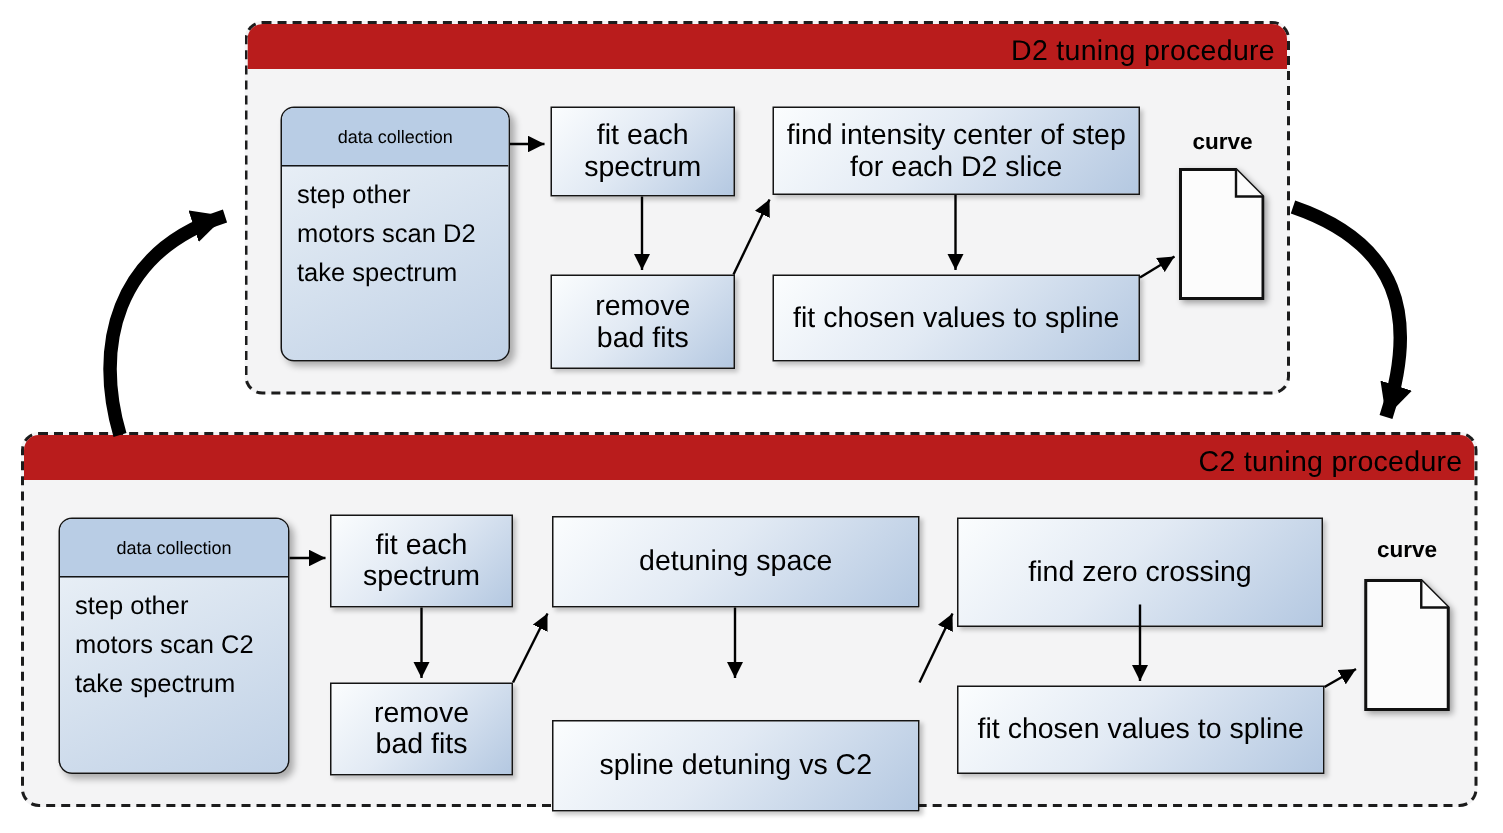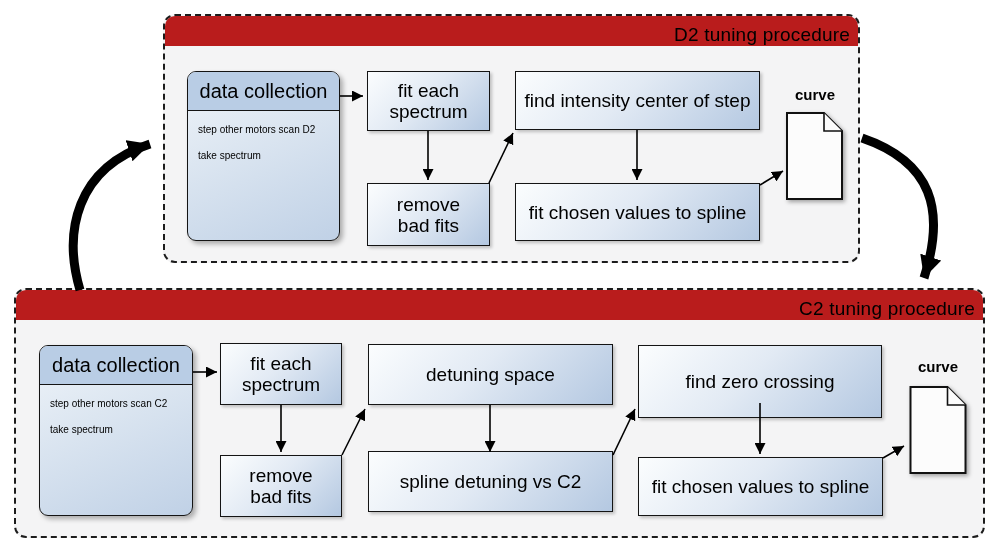--- a/index.html
+++ b/index.html
@@ -23,23 +23,23 @@
     box-shadow:2px 2px 3px rgba(0,0,0,0.22);
   }
   .node .ln{display:block;}
   .dc{
     position:absolute;box-sizing:border-box;border:1.6px solid #141414;border-radius:9px;
     background:linear-gradient(155deg,#eff4f9 0%,#dce6f1 40%,#c0d1e6 100%);
     box-shadow:3px 3px 5px rgba(0,0,0,0.3);overflow:hidden;
   }
   .dc-header{
     height:38px;border-bottom:1.6px solid #141414;background:#b9cde5;
-    display:flex;align-items:center;justify-content:center;font-size:20px;
+    display:flex;align-items:center;justify-content:center;font-size:12px;
   }
-  .dc-body{padding:6px 10px 0 10px;font-size:10px;line-height:26px;text-align:left;}
+  .dc-body{padding:6px 10px 0 10px;font-size:17px;line-height:26px;text-align:left;}
   .curve-label{position:absolute;font-weight:bold;font-size:15px;text-align:center;}
   .doc{position:absolute;filter:drop-shadow(2.5px 2.5px 2px rgba(0,0,0,0.35));}
   .overlay{position:absolute;left:0;top:0;width:1002px;height:555px;pointer-events:none;}
   .thin{stroke:#000;stroke-width:1.6;fill:none;}
   .thick{stroke:#000;stroke-width:9;fill:none;stroke-linecap:butt;}
 </style>
 </head>
 <body>
 
 <div class="canvas">
@@ -72,20 +72,21 @@
     <span class="ln">spectrum</span>
   </div>
 
   <div class="node" style="left:367px;top:183px;width:123px;height:63px">
     <span class="ln">remove</span>
     <span class="ln">bad fits</span>
   </div>
 
   <div class="node" style="left:515px;top:71px;width:245px;height:59px">
     <span class="ln">find intensity center of step</span>
+    <span class="ln">for each D2 slice</span>
   </div>
 
   <div class="node" style="left:515px;top:183px;width:245px;height:58px">
     <span class="ln">fit chosen values to spline</span>
   </div>
 
   <div class="curve-label" style="left:784px;top:86px;width:62px">curve</div>
 
   <svg class="doc" style="left:786px;top:112px" width="57" height="88" viewBox="0 0 57 88">
     <path d="M1,1 L38,1 L56,19 L56,87 L1,87 Z" fill="#fcfcfc" stroke="#111" stroke-width="2"></path>
@@ -110,21 +111,21 @@
 
   <div class="node" style="left:220px;top:455px;width:122px;height:62px">
     <span class="ln">remove</span>
     <span class="ln">bad fits</span>
   </div>
 
   <div class="node" style="left:368px;top:344px;width:245px;height:61px">
     <span class="ln">detuning space</span>
   </div>
 
-  <div class="node" style="left:368px;top:451px;width:245px;height:61px">
+  <div class="node" style="left:368px;top:480px;width:245px;height:61px">
     <span class="ln">spline detuning vs C2</span>
   </div>
 
   <div class="node" style="left:638px;top:345px;width:244px;height:73px">
     <span class="ln">find zero crossing</span>
   </div>
 
   <div class="node" style="left:638px;top:457px;width:245px;height:59px">
     <span class="ln">fit chosen values to spline</span>
   </div>

